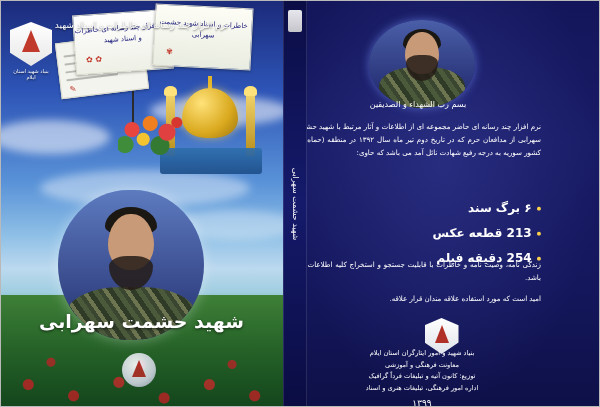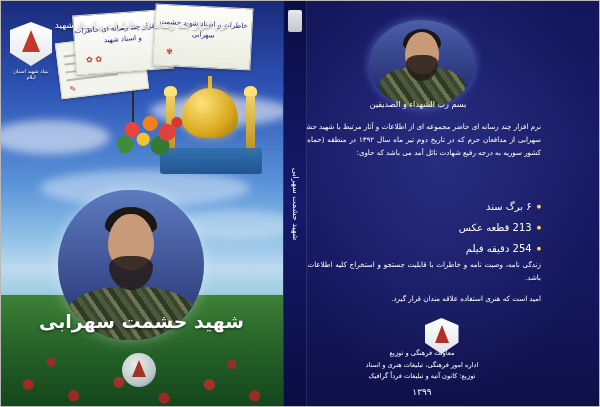--- a/index.html
+++ b/index.html
@@ -54,25 +54,26 @@
     text-align: center;
     color: #ffffff;
     font-size: 8px;
     letter-spacing: .2px;
   }
   .back-list {
     position: absolute;
     left: 12px; top: 196px;
     width: 246px;
     color: #ffffff;
-    font-size: 10px;
+    font-size: 12px;
     line-height: 2.1;
     direction: rtl;
     text-align: right;
     padding-right: 18px;
+    font-weight: bold;
   }
   .back-list div::before {
     content: "\25CF";
     color: #ffd24a;
     font-size: 5px;
     position: relative;
     top: -2px;
     margin-left: 5px;
   }
   .back-note {
@@ -543,30 +544,31 @@
       <div class="back-text-block">نرم افزار چند رسانه ای حاضر مجموعه ای از اطلاعات و آثار مرتبط با شهید حشمت سهرابی از مدافعان حرم که در تاریخ دوم تیر ماه سال ۱۳۹۲ در منطقه (حماه) در کشور سوریه به درجه رفیع شهادت نائل آمد می باشد که حاوی:</div>
 
       <div class="back-list">
         <div>۶ برگ سند</div>
         <div>213 قطعه عکس</div>
         <div>254 دقیقه فیلم</div>
       </div>
 
       <div class="back-note">زندگی نامه، وصیت نامه و خاطرات با قابلیت جستجو و استخراج کلیه اطلاعات می باشد.</div>
 
-      <div class="back-hope">امید است که هنری استفاده علاقه مندان قرار گیرد.</div>
+      <div class="back-hope">امید است که مورد استفاده علاقه مندان قرار علاقه.</div>
 
       <div class="back-emblem">
         <div class="shield"></div>
       </div>
 
       <div class="back-footer">
-        <div>معاونت فرهنگی و توزیع</div>
+        <div>بنیاد شهید و امور ایثارگران استان ایلام</div>
+        <div>معاونت فرهنگی و آموزشی</div>
+        <div>توزیع: کانون آتیه و تبلیغات فرداً گرافیک</div>
         <div>اداره امور فرهنگی، تبلیغات هنری و اسناد</div>
-        <div>توزیع: کانون آتیه و تبلیغات فرداً گرافیک</div>
         <div class="year">۱۳۹۹</div>
       </div>
     </div>
 
     <div class="spine">
       <div class="spine-logo"></div>
       <div class="spine-text">شهید حشمت سهرابی</div>
     </div>
 
     <div class="scan-edge"></div>

